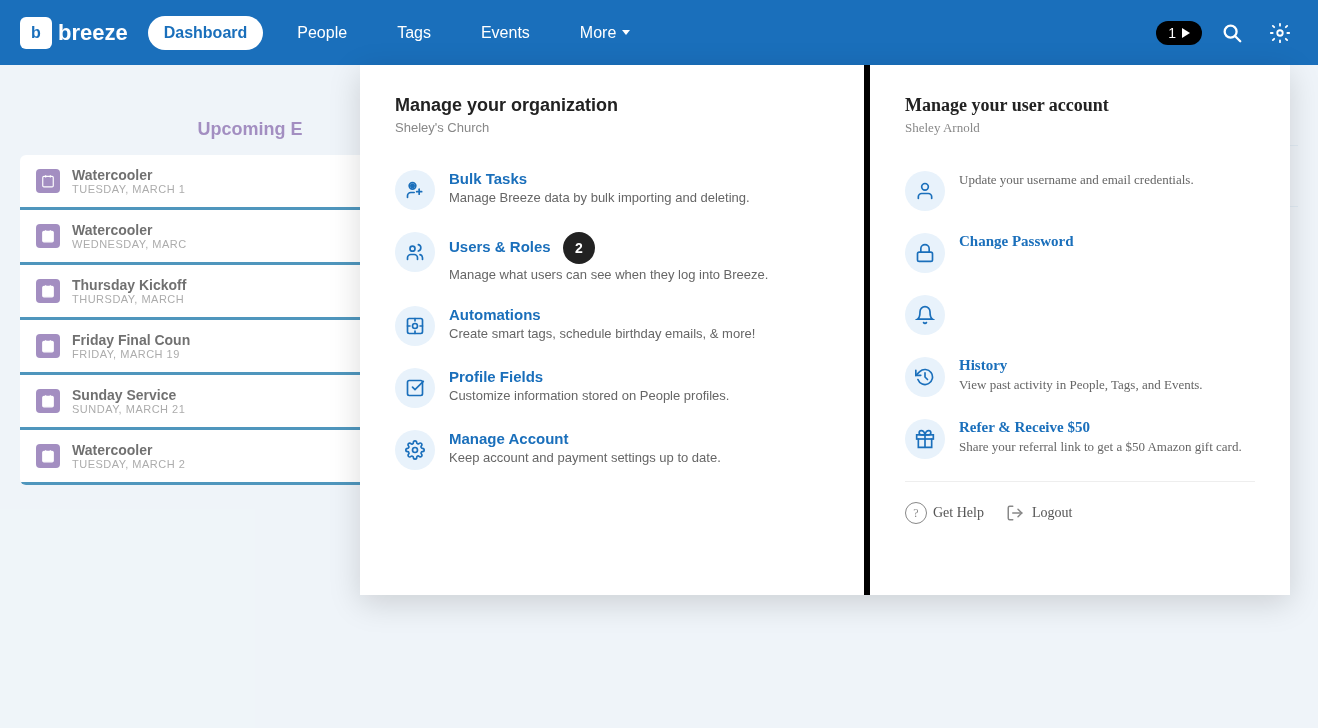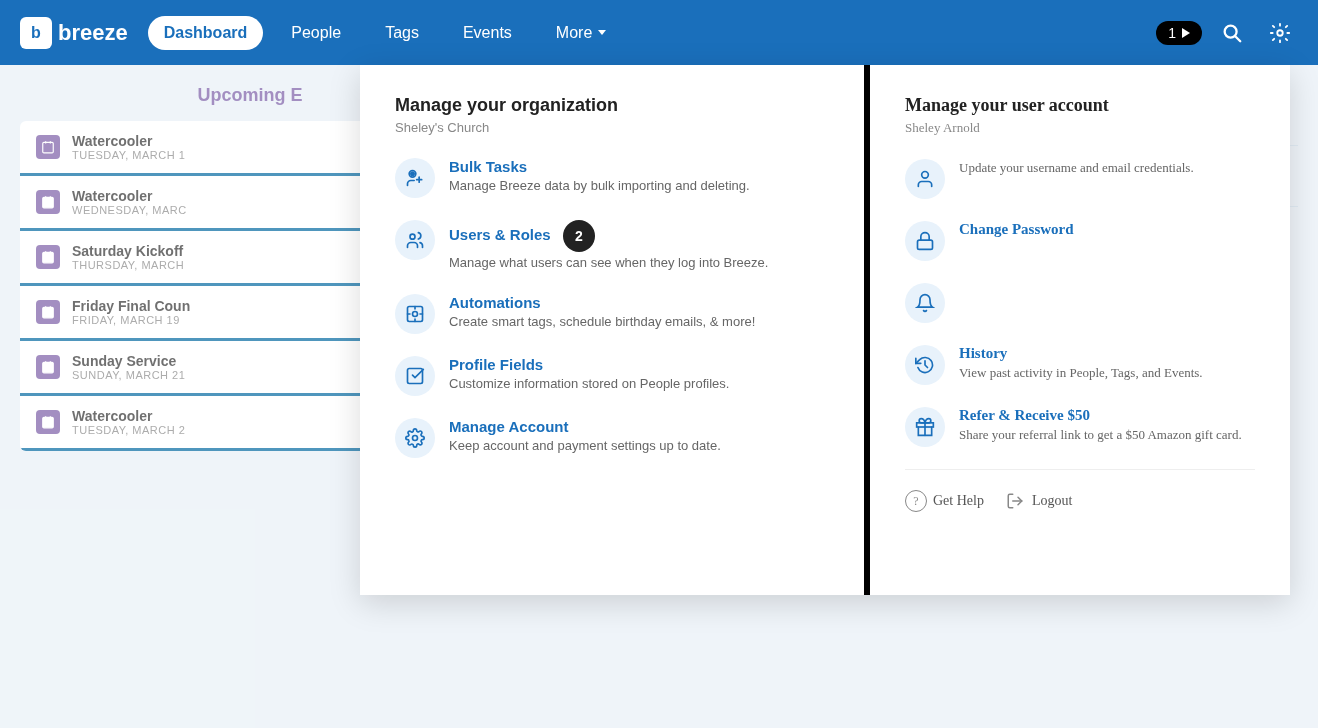--- a/index.html
+++ b/index.html
@@ -32,21 +32,21 @@
       display: flex;
       align-items: center;
       justify-content: center;
       color: #1a6fbb;
       font-weight: 900;
       font-size: 16px;
     }
     .nav-items {
       display: flex;
       align-items: center;
-      gap: 12px;
+      gap: 18px;
       flex: 1;
     }
     .nav-item {
       color: white;
       font-size: 16px;
       padding: 8px 16px;
       border-radius: 20px;
       cursor: pointer;
       display: flex;
       align-items: center;
@@ -110,20 +110,21 @@
       width: 500px;
       padding: 20px;
       overflow: hidden;
     }
     .upcoming-header {
       color: #7b5ea7;
       font-size: 18px;
       font-weight: 600;
       margin-bottom: 15px;
       text-align: center;
+      margin-top: 34px;
     }
     .event-list {
       background: white;
       border-radius: 6px;
       overflow: hidden;
     }
     .event-item {
       display: flex;
       align-items: center;
       padding: 12px 16px;
@@ -169,21 +170,21 @@
     }
     .dropdown-section-title {
       font-size: 18px;
       font-weight: 700;
       color: #222;
       margin-bottom: 4px;
     }
     .dropdown-section-subtitle {
       font-size: 13px;
       color: #888;
-      margin-bottom: 23px;
+      margin-bottom: 35px;
     }
     .menu-item {
       display: flex;
       align-items: flex-start;
       gap: 14px;
       margin-bottom: 22px;
       cursor: pointer;
     }
     .menu-item-icon {
       width: 40px;
@@ -395,21 +396,21 @@
       </div>
       <div class="event-item">
         <div class="event-icon">
           <svg width="14" height="14" viewBox="0 0 24 24" fill="none" stroke="white" stroke-width="2">
               <rect x="3" y="4" width="18" height="18" rx="2"></rect>
               <line x1="8" y1="2" x2="8" y2="6"></line>
               <line x1="16" y1="2" x2="16" y2="6"></line>
             </svg>
         </div>
         <div class="event-info">
-          <div class="event-name">Saturday Kickoff</div>
+          <div class="event-name">Thursday Kickoff</div>
           <div class="event-date">THURSDAY, MARCH</div>
         </div>
       </div>
       <div class="event-item">
         <div class="event-icon">
           <svg width="14" height="14" viewBox="0 0 24 24" fill="none" stroke="white" stroke-width="2">
               <rect x="3" y="4" width="18" height="18" rx="2"></rect>
               <line x1="8" y1="2" x2="8" y2="6"></line>
               <line x1="16" y1="2" x2="16" y2="6"></line>
             </svg>

